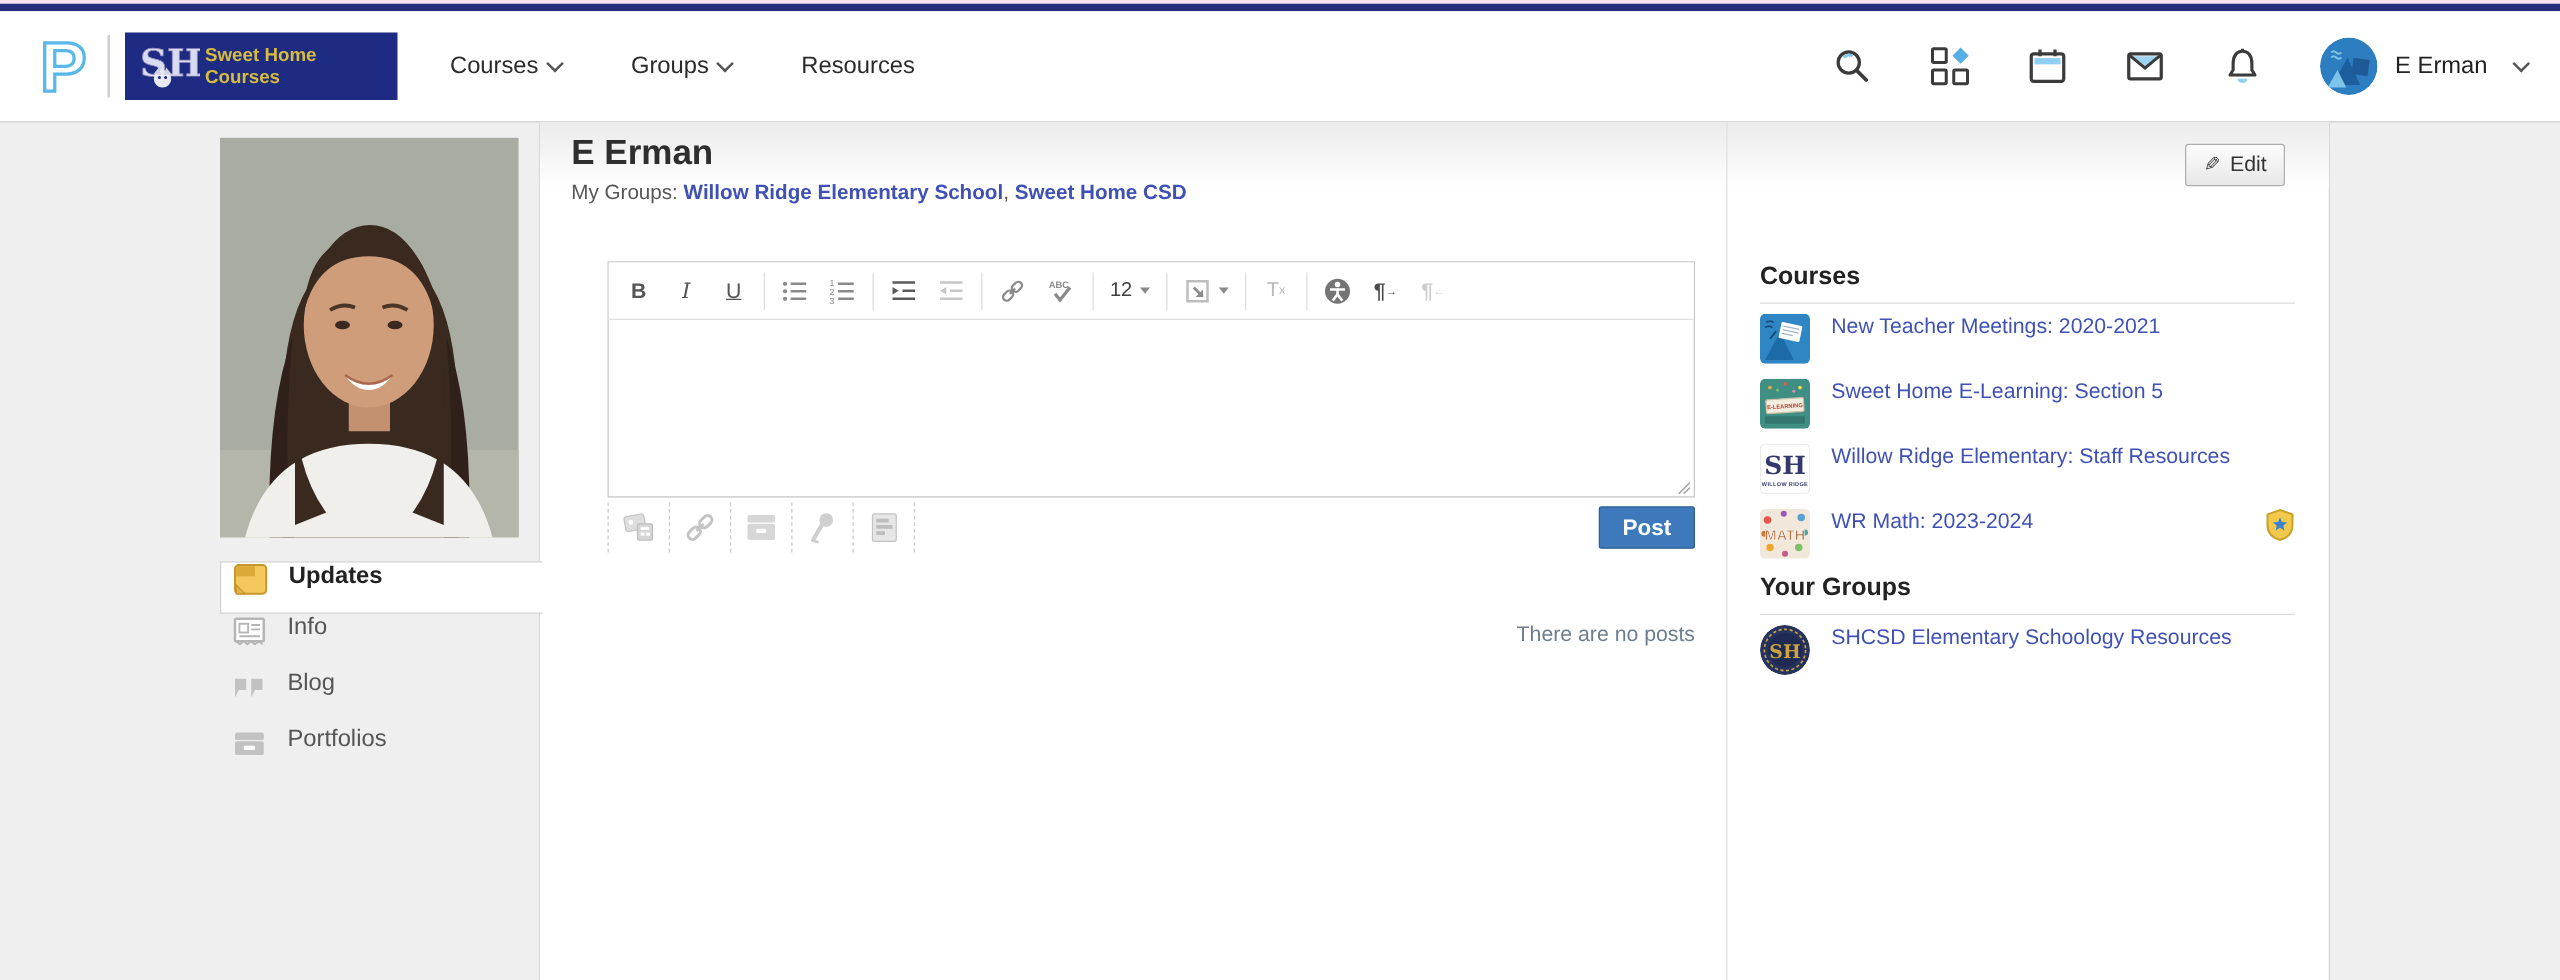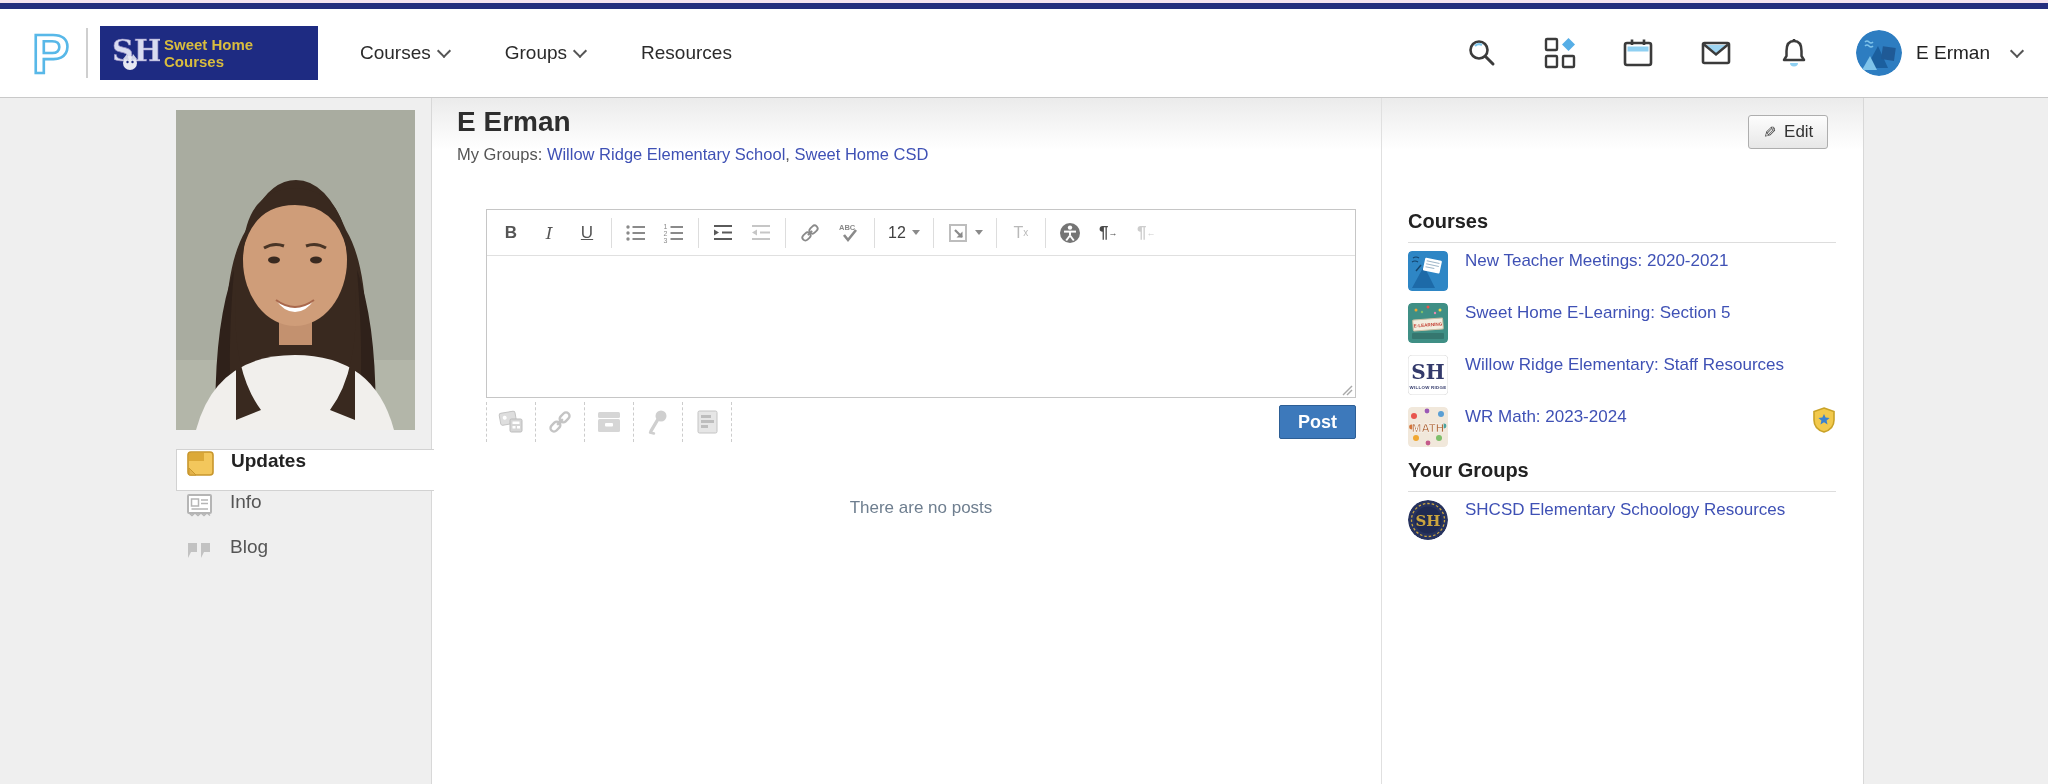--- a/index.html
+++ b/index.html
@@ -35,21 +35,21 @@
   .photo{position:absolute;left:176px;top:110px;width:239px;height:320px;display:block;}
   .side-menu{position:absolute;left:176px;top:449px;width:258px;z-index:5;list-style:none;margin:0;padding:0;}
   .side-menu li{display:flex;align-items:flex-start;gap:17px;height:45px;padding-left:10px;
                 font-size:19px;color:#555;cursor:pointer;box-sizing:border-box;}
   .side-menu li.active{background:#fff;border:1px solid #d2d2d2;border-right:none;height:42px;
                        font-weight:bold;color:#222;}
   .mini-icon{width:27px;height:27px;flex:0 0 auto;}
   
   .page-title{position:absolute;left:457px;top:106px;font-size:28px;font-weight:bold;color:#2e2e2e;margin:0;}
   .myschools{position:absolute;left:457px;top:145px;font-size:16.5px;color:#555;}
-  .myschools a{color:#3f51b5;font-weight:normal;text-decoration:none;cursor:pointer;}
+  .myschools a{color:#3f51b5;font-weight:bold;text-decoration:none;cursor:pointer;}
   .edit-btn{position:absolute;left:1748px;top:115px;width:80px;height:34px;
             background:linear-gradient(#fdfdfd,#e7e7e7);border:1px solid #aeaeae;border-radius:3px;
             font-size:17px;color:#333;display:flex;align-items:center;justify-content:center;gap:8px;
             cursor:pointer;box-sizing:border-box;}
   .pencil{font-size:16px;color:#444;transform:scaleX(-1);}
   
   .editor{position:absolute;left:486px;top:209px;width:870px;height:189px;border:1px solid #c6c6c6;
           background:#fff;box-sizing:border-box;}
   .toolbar{height:45px;border-bottom:1px solid #e0e0e0;display:flex;align-items:center;background:#fff;}
   .tb-group{display:flex;align-items:center;gap:16px;padding:0 13px;height:30px;
@@ -70,21 +70,21 @@
   .pil-dim{color:#cdcdcd;}
   .editor-body{position:relative;height:142px;cursor:text;}
   .resize{position:absolute;right:2px;bottom:2px;width:12px;height:12px;}
   
   .attach-row{position:absolute;left:486px;top:399px;width:870px;height:46px;display:flex;align-items:center;}
   .attach-cell{width:48px;height:40px;display:flex;align-items:center;justify-content:center;
                border-right:1px dashed #ccc;cursor:pointer;}
   .post-btn{position:absolute;right:0;top:6px;width:77px;height:34px;background:#3d79bb;
             border:1px solid #2d5e95;border-radius:2px;color:#fff;font-weight:bold;font-size:18px;
             display:flex;align-items:center;justify-content:center;cursor:pointer;box-sizing:border-box;}
-  .no-posts{position:absolute;left:486px;top:498px;width:870px;text-align:center;
+  .no-posts{position:absolute;left:486px;top:498px;width:870px;text-align:right;
             font-size:17px;color:#6e7e8f;}
   
   .rail{position:absolute;left:1408px;top:210px;width:428px;}
   .rail-heading{font-size:20px;font-weight:bold;color:#222;margin:0 0 9px 0;}
   .rail-hr{border:none;border-top:1px solid #ddd;margin:0 0 8px 0;}
   .rail-row{display:flex;align-items:flex-start;gap:17px;margin-bottom:12px;height:40px;}
   .rail-row a{color:#3f51b5;font-size:17px;text-decoration:none;cursor:pointer;}
   .course-ic{width:40px;height:40px;border-radius:4px;display:block;flex:0 0 auto;}
   .badge{margin-left:auto;width:24px;height:26px;flex:0 0 auto;}
   .groups-block{margin-top:12px;}
@@ -218,20 +218,28 @@
       </svg>
       <span>Info</span>
     </li>
     <li>
       <svg class="mini-icon" viewBox="0 0 27 27">
         <path d="M2 7 h9 v9 h-6 l-3 6 Z" fill="#c2c2c2"></path>
         <path d="M15 7 h9 v9 h-6 l-3 6 Z" fill="#c2c2c2"></path>
       </svg>
       <span>Blog</span>
     </li>
+    <li>
+      <svg class="mini-icon" viewBox="0 0 27 27">
+        <rect x="2" y="5" width="23" height="6" rx="1.5" fill="#c2c2c2"></rect>
+        <rect x="2" y="12" width="23" height="11" rx="1.5" fill="#c2c2c2"></rect>
+        <rect x="9" y="15.5" width="9" height="3.4" rx="1" fill="#fff"></rect>
+      </svg>
+      <span>Portfolios</span>
+    </li>
   </ul>
 
   <h1 class="page-title">E Erman</h1>
   <div class="myschools">
     <span>My Groups:</span>
     <a>Willow Ridge Elementary School</a><span>,</span>
     <a>Sweet Home CSD</a>
   </div>
   <div class="edit-btn">
     <span class="pencil">✎</span>

